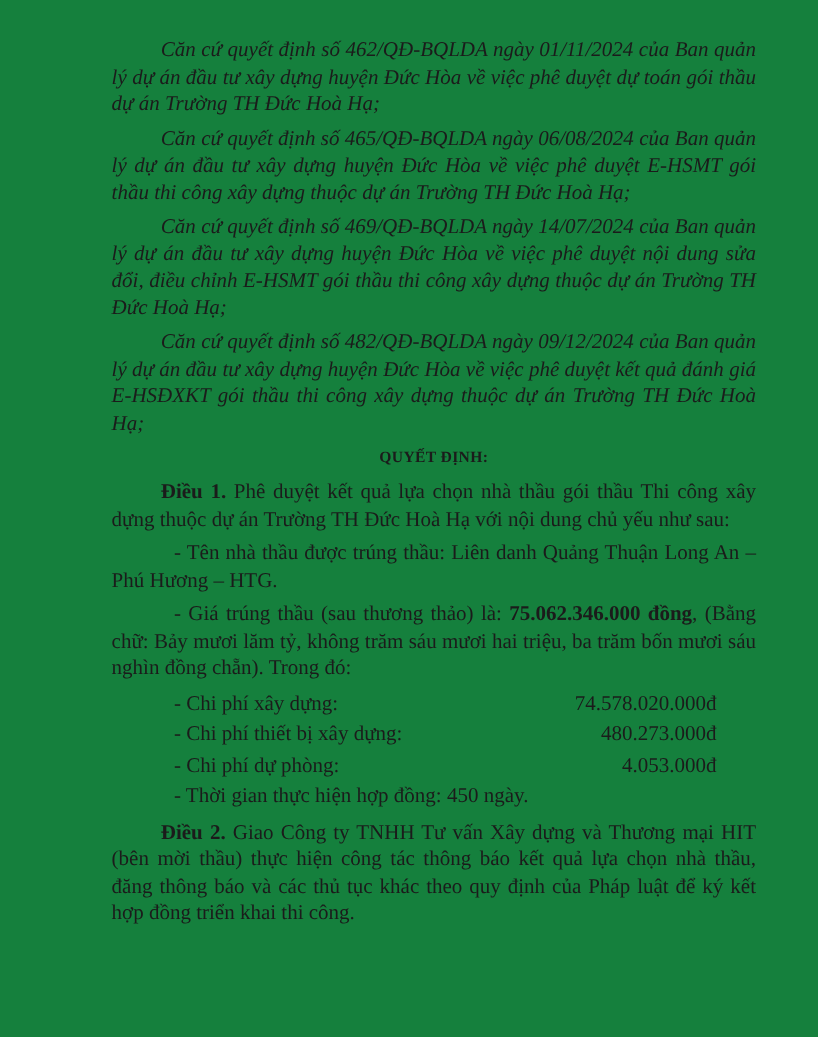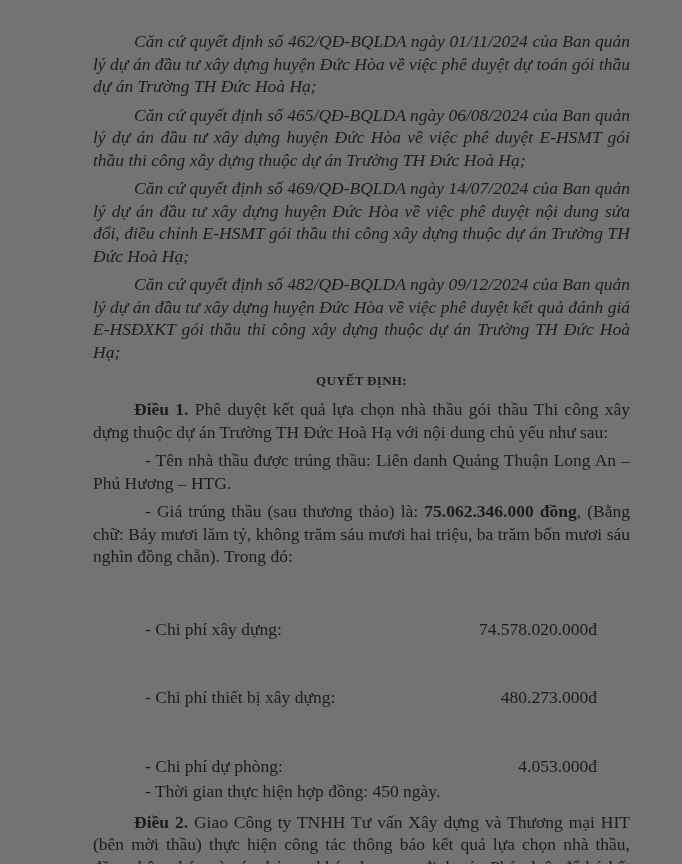--- a/index.html
+++ b/index.html
@@ -5,21 +5,21 @@
   html, body {
     margin: 0;
     padding: 0;
     background: #ffffff;
   }
   .page {
     position: relative;
     width: 682px;
     height: 864px;
     box-sizing: border-box;
-    background: #737373;
+    background: #15803d;
     color: #1b1b1b;
     font-family: "Liberation Serif", "DejaVu Serif", serif;
     padding: 30px 52px 0 93px;
     overflow: hidden;
   }
   .para {
     margin: 0 0 6px 0;
     font-size: 17.5px;
     line-height: 22.5px;
     text-align: justify;
@@ -56,21 +56,20 @@
     display: flex;
     justify-content: space-between;
     align-items: baseline;
     font-size: 17.5px;
     line-height: 25.5px;
     padding-left: 52px;
     padding-right: 33px;
   }
   .cost-label {
     white-space: nowrap;
-    margin-top: 43px;
   }
   .cost-amount {
     white-space: nowrap;
   }
   strong { font-weight: 700; }
 </style>
 </head>
 <body>
 
 <div class="page">

